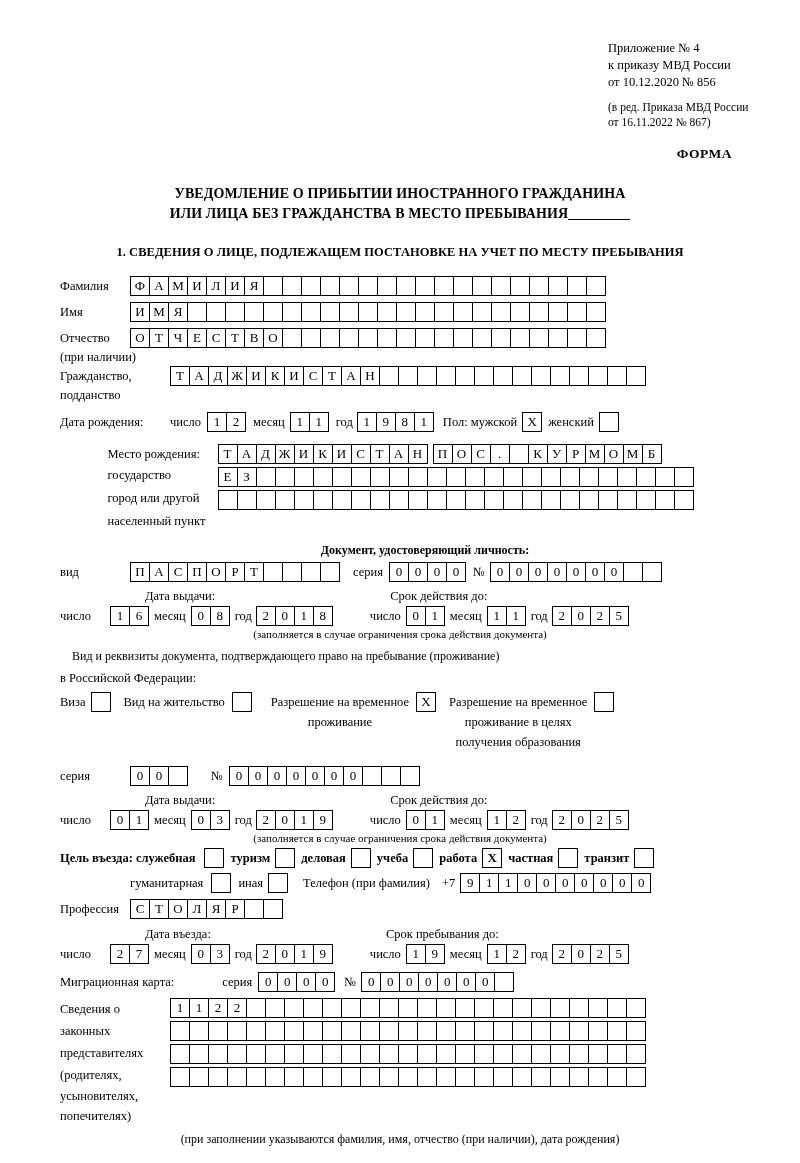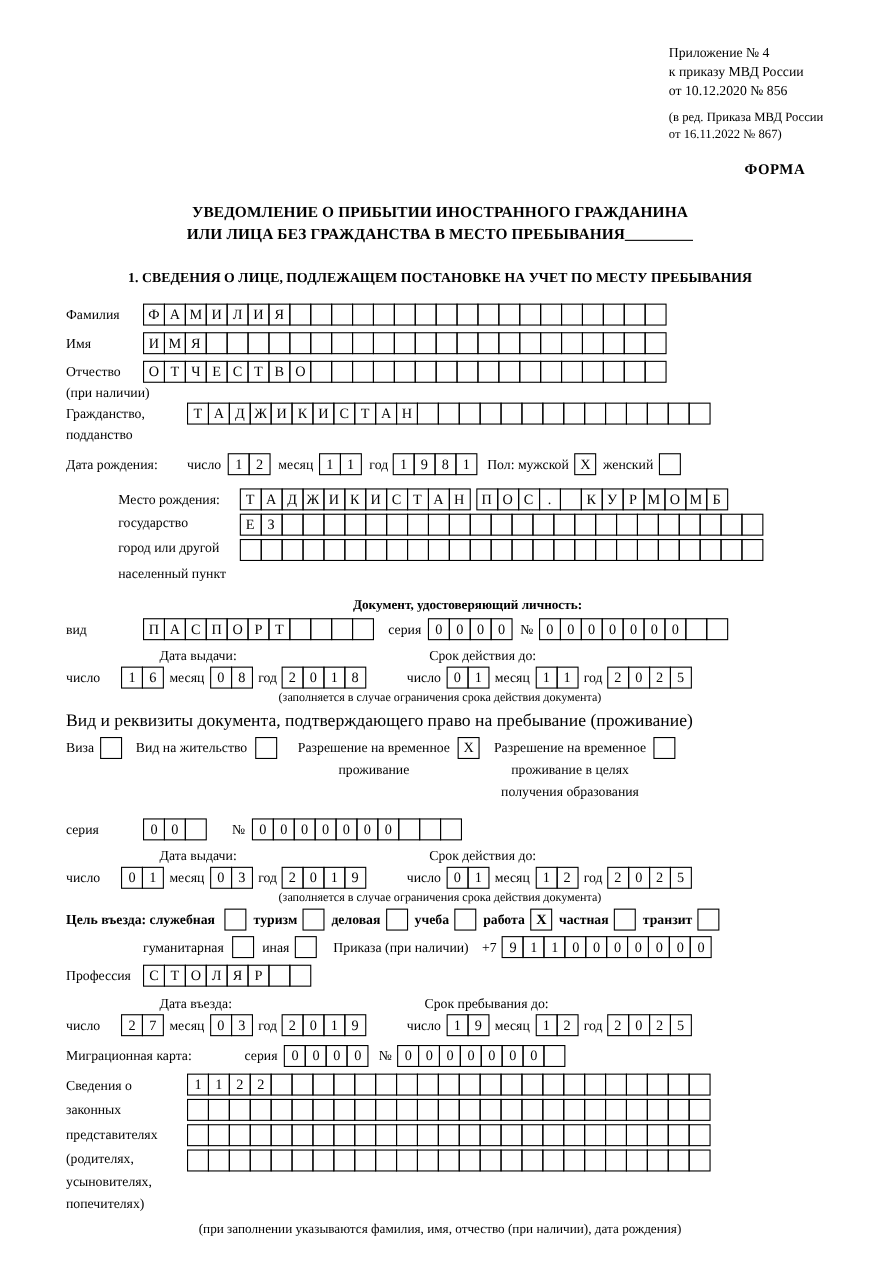--- a/index.html
+++ b/index.html
@@ -455,21 +455,22 @@
     <div class="boxes" style="margin-left:4px;" id="doc-valid-year">
         <div class="cell">2</div>
         <div class="cell">0</div>
         <div class="cell">2</div>
         <div class="cell">5</div>
       </div>
   </div>
 
   <div class="note" style="margin-top:2px;">(заполняется в случае ограничения срока действия документа)</div>
 
-  <div class="lbl" style="margin-top:6px;font-size:16px;">Вид и реквизиты документа, подтверждающего право на пребывание (проживание)</div>
+  <div class="lbl" style="margin-top:6px;font-size:12px;margin-left:12px;">Вид и реквизиты документа, подтверждающего право на пребывание (проживание)</div>
+  <div class="lbl" style="font-size:12.5px;margin-top:2px;">в Российской Федерации:</div>
 
   <div class="row" style="margin-top:4px;align-items:flex-start;">
     <div class="lbl">Виза</div>
     <div class="boxes" style="margin-left:5px;" id="visa-chk">
         <div class="cell"></div>
       </div>
     <div class="lbl" style="margin-left:14px;">Вид на жительство</div>
     <div class="boxes" style="margin-left:7px;" id="residence-chk">
         <div class="cell"></div>
       </div>
@@ -589,21 +590,21 @@
 
   <div class="row" style="margin-top:5px;align-items:center;">
     <div class="lbl" style="margin-left:70px;">гуманитарная</div>
     <div class="boxes" style="margin-left:8px;" id="p-human">
         <div class="cell"></div>
       </div>
     <div class="lbl" style="margin-left:8px;">иная</div>
     <div class="boxes" style="margin-left:5px;" id="p-other">
         <div class="cell"></div>
       </div>
-    <div class="lbl" style="margin-left:16px;">Приказа (при наличии)</div>
+    <div class="lbl" style="margin-left:16px;">Телефон (при фамилия)</div>
     <div class="lbl" style="margin-left:12px;">+7</div>
     <div class="boxes" style="margin-left:5px;" id="phone-boxes">
         <div class="cell">9</div>
         <div class="cell">1</div>
         <div class="cell">1</div>
         <div class="cell">0</div>
         <div class="cell">0</div>
         <div class="cell">0</div>
         <div class="cell">0</div>
         <div class="cell">0</div>

